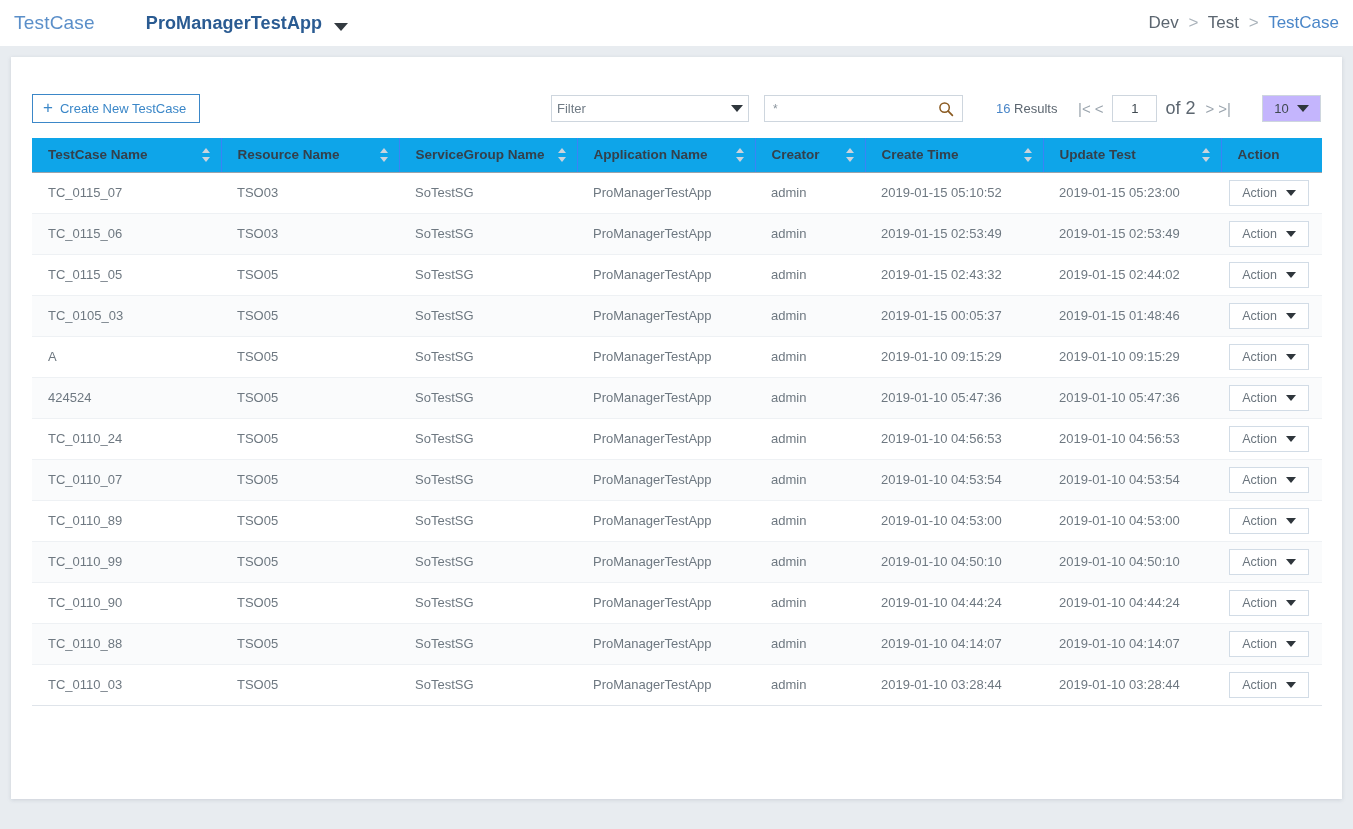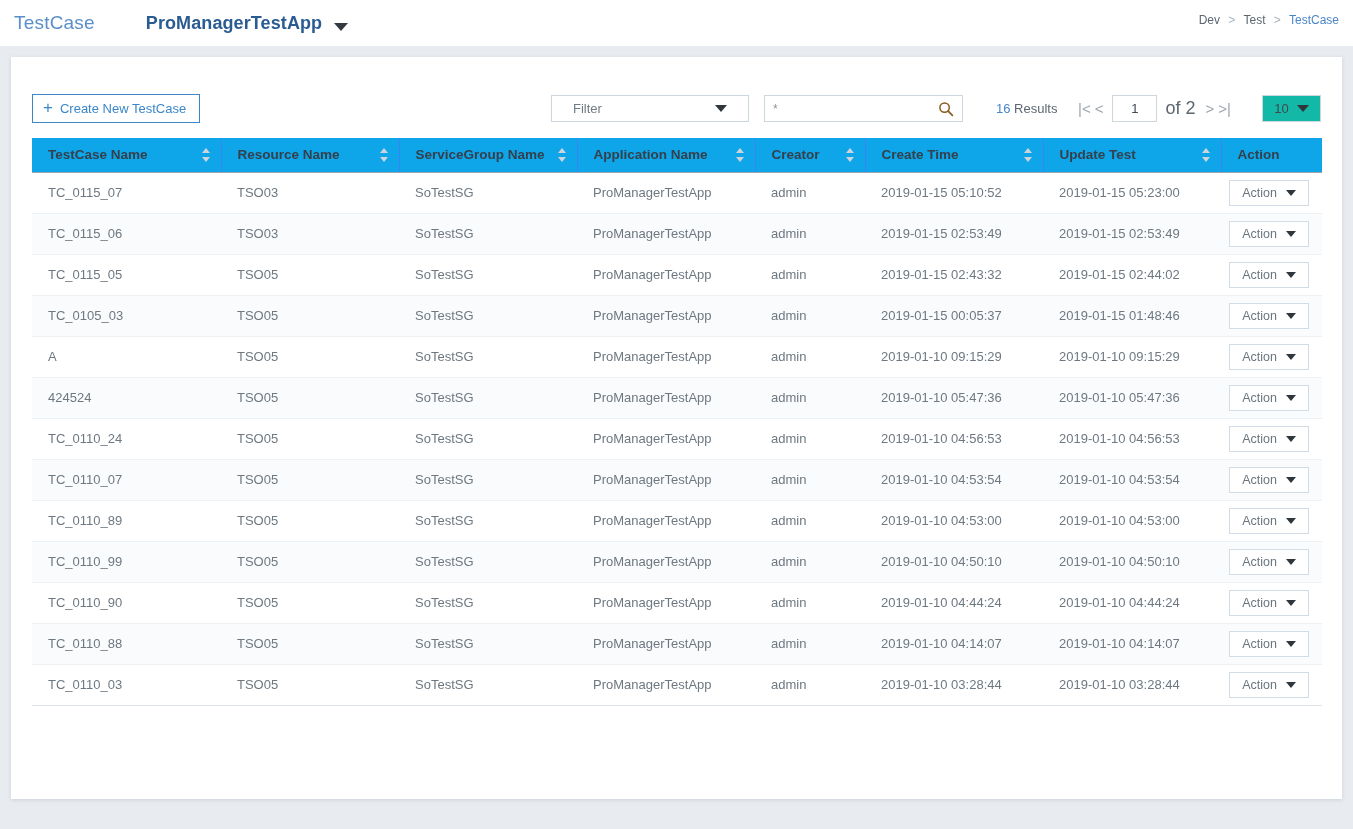--- a/index.html
+++ b/index.html
@@ -34,21 +34,21 @@
   .app-caret {
     margin-left: 12px;
     width: 0; height: 0;
     border-left: 7px solid transparent;
     border-right: 7px solid transparent;
     border-top: 8px solid #333a40;
     position: relative; top: 4px;
   }
   .breadcrumb {
     position: absolute; right: 14px; top: 13px;
-    font-size: 12px; color: #5c6670;
+    font-size: 17px; color: #5c6670;
     white-space: nowrap;
   }
   .breadcrumb .sep { color: #aab3bb; margin: 0 5px; }
   .breadcrumb .crumb-last { color: #4a86c8; }
 
   
   .card {
     position: absolute;
     left: 11px; top: 57px;
     width: 1331px; height: 742px;
@@ -76,21 +76,21 @@
     font-size: 17px; line-height: 1; color: #3b87c8;
     position: relative; top: -1px;
   }
 
   .filter-select {
     position: absolute; left: 540px; top: 38px;
     width: 198px; height: 27px;
     border: 1px solid #ced6de;
     background: #ffffff;
     display: flex; align-items: center;
-    padding: 0 21px;
+    padding: 0 5px;
     cursor: pointer;
   }
   .filter-label { font-size: 13px; color: #707b85; flex: 1; }
   .sel-caret {
     width: 0; height: 0;
     border-left: 6px solid transparent;
     border-right: 6px solid transparent;
     border-top: 7px solid #2f363c;
   }
 
@@ -127,21 +127,21 @@
     border: 1px solid #ced6de; background: #fff;
     text-align: center; font-size: 13px; color: #3f4950;
     font-family: "Liberation Sans", sans-serif;
     outline: none;
   }
   .pg-of { font-size: 18px; color: #5c6670; margin: 0 8px 0 1px; }
 
   .pagesize {
     position: absolute; left: 1251px; top: 38px;
     width: 59px; height: 27px;
-    border: 1px solid #ced6de; background: #14b8a6;
+    border: 1px solid #ced6de; background: #c4b5fd;
     display: flex; align-items: center; justify-content: center; gap: 8px;
     cursor: pointer;
   }
   .pagesize-label { font-size: 13px; color: #3f4950; }
 
   
   .table-wrap {
     position: absolute; left: 21px; top: 81px;
     width: 1290px;
   }

